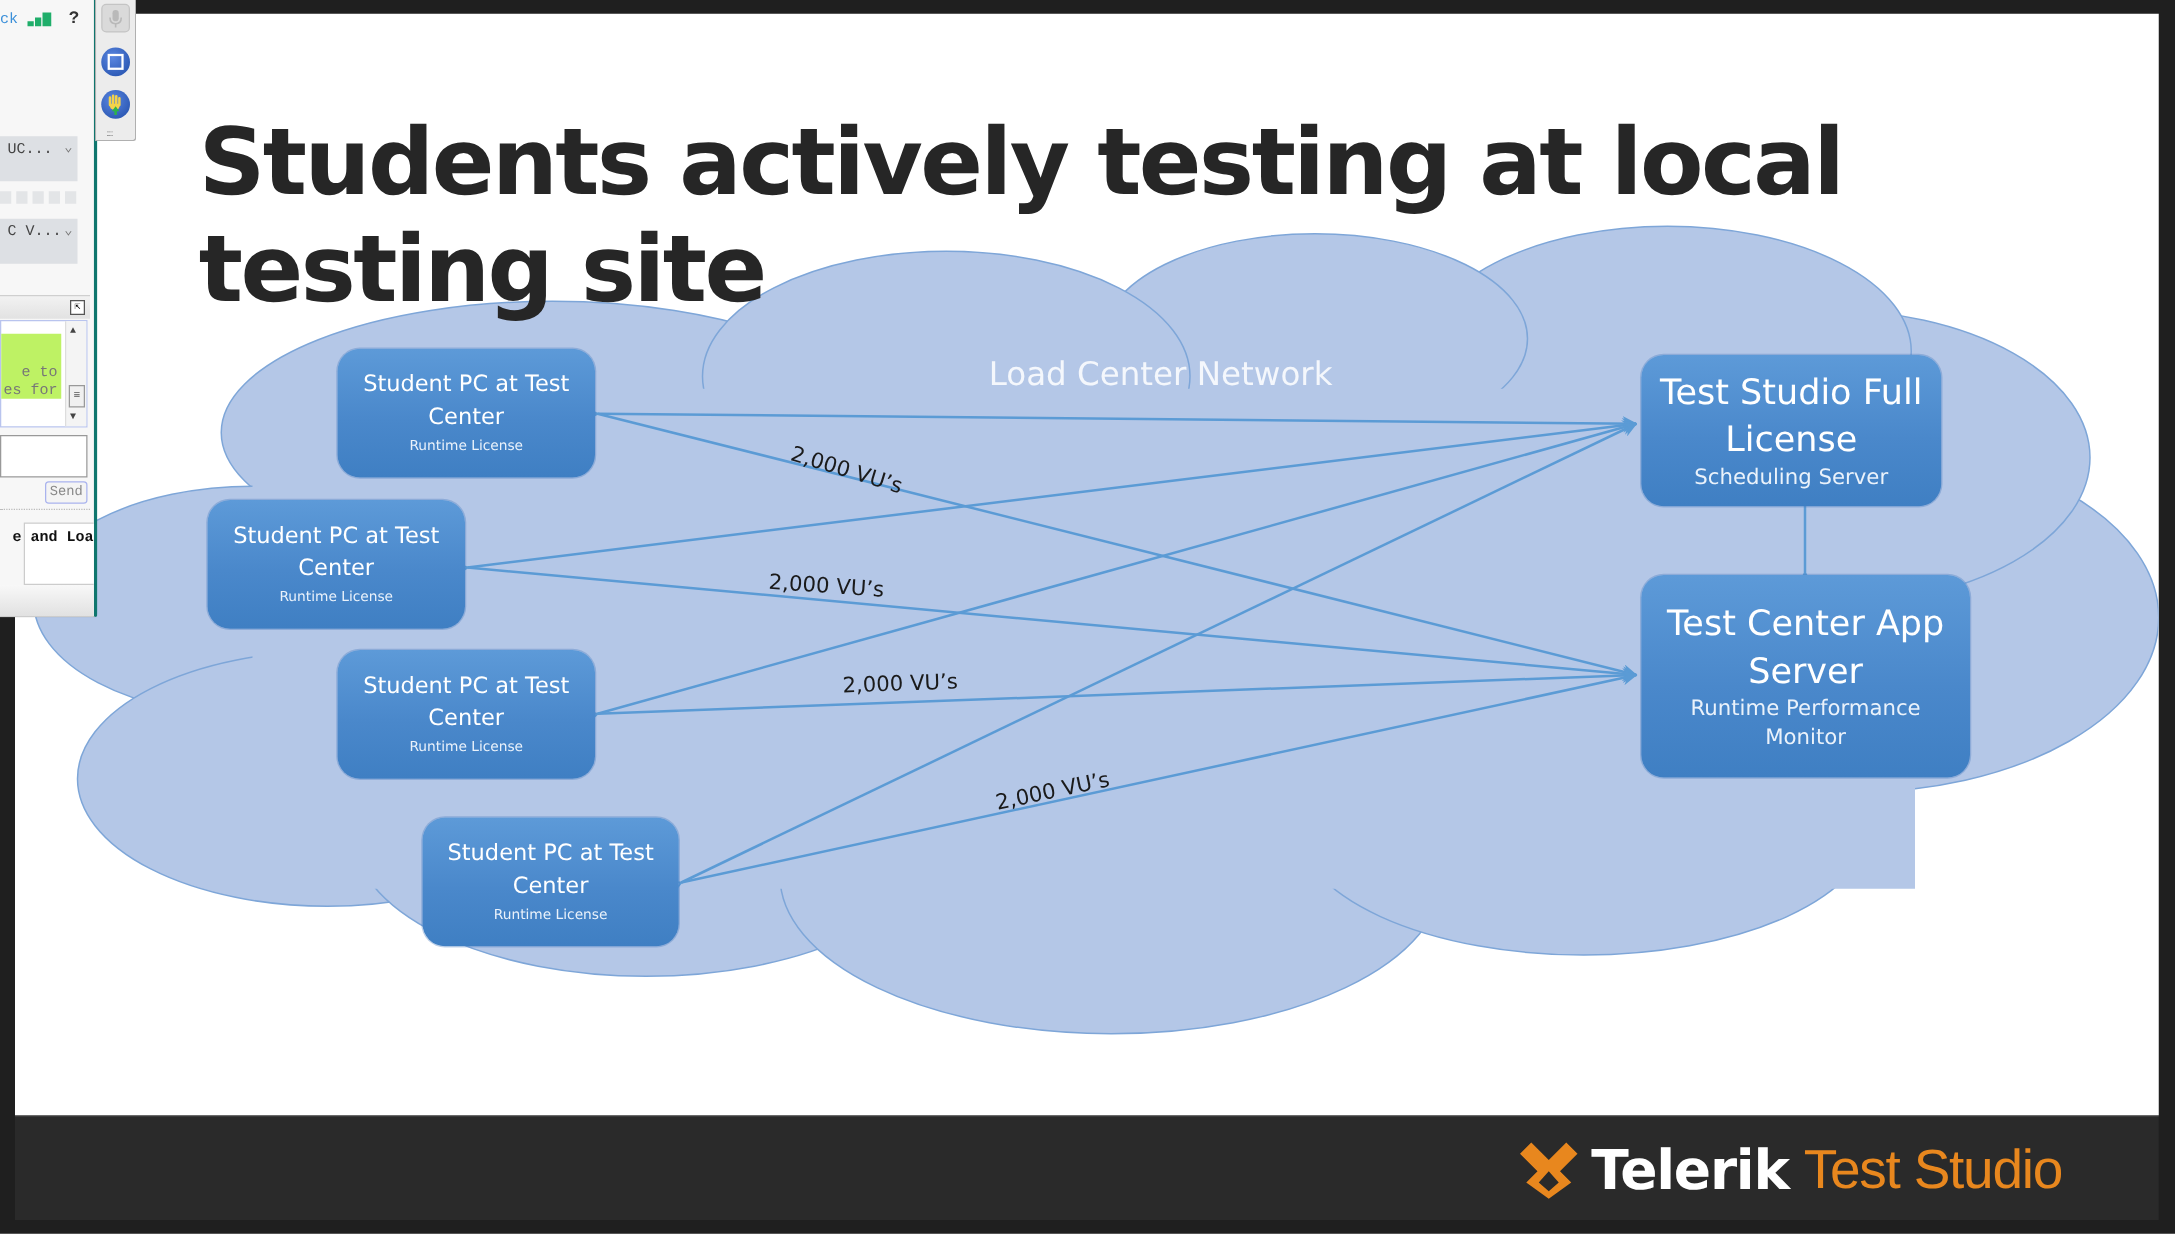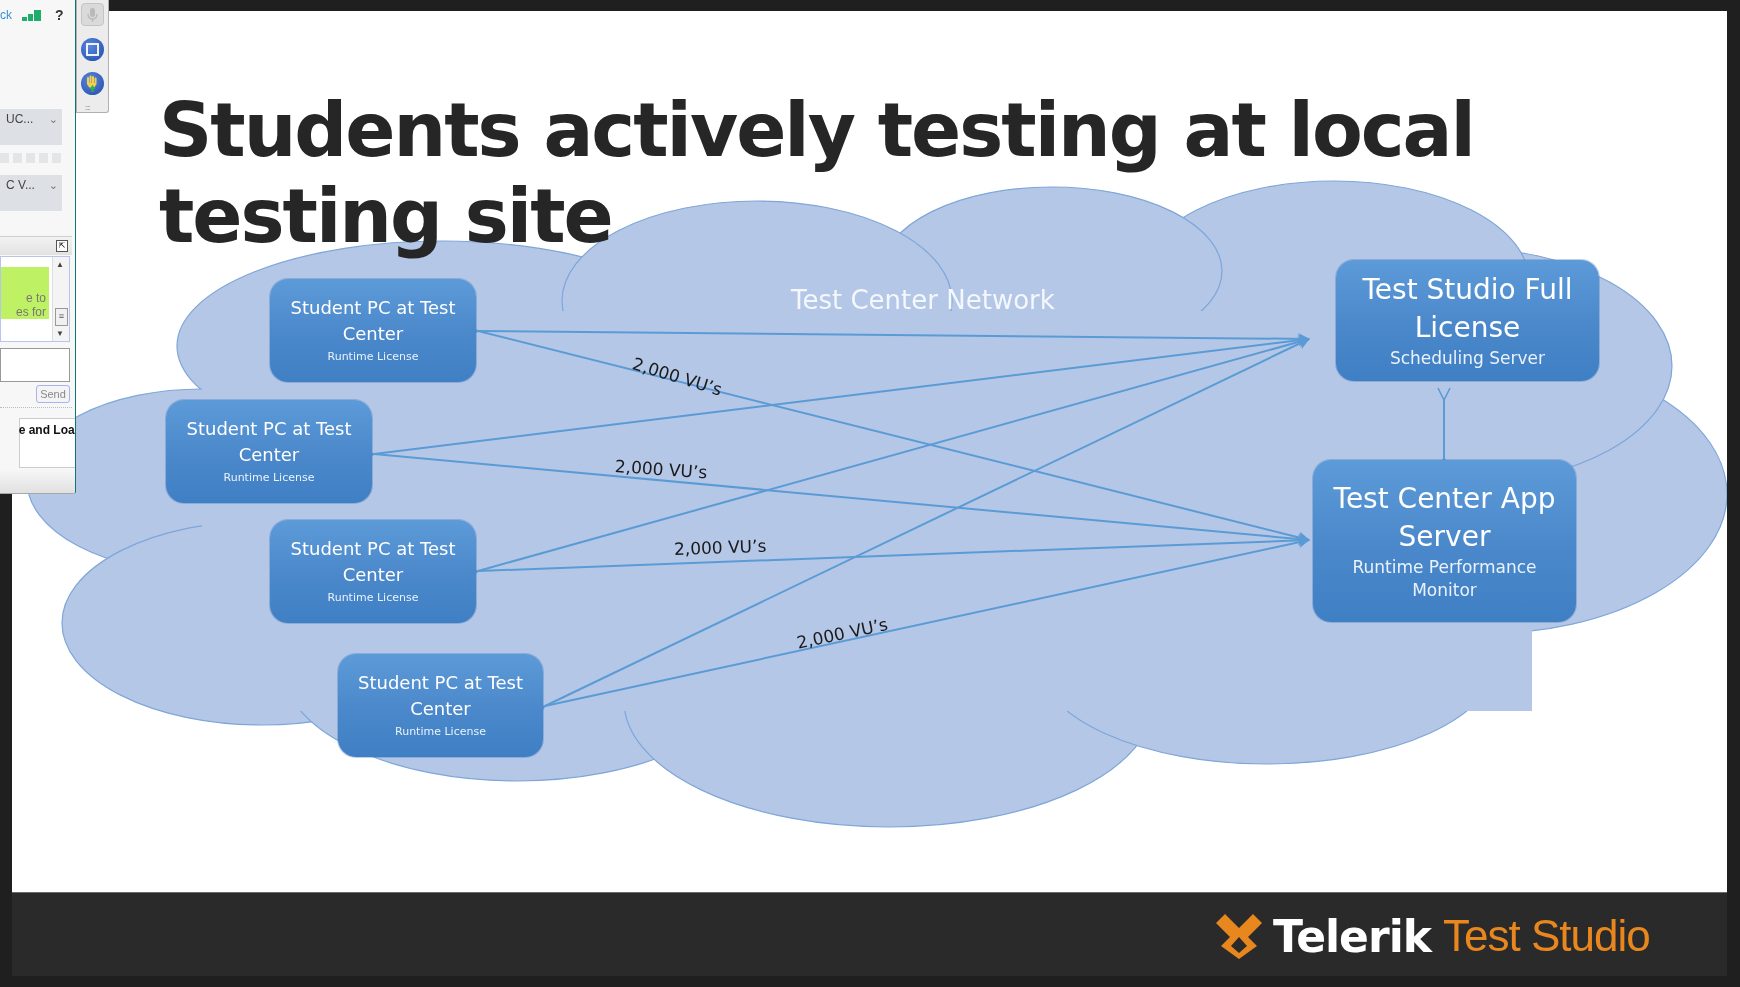--- a/index.html
+++ b/index.html
@@ -9,21 +9,21 @@
   .title{position:absolute;left:131px;top:60px;font-family:"DejaVu Sans",sans-serif;font-weight:bold;font-size:74px;line-height:86px;color:#262626;letter-spacing:-2px;margin:16px;}
   .diagram{position:absolute;left:0;top:0;width:1715px;height:881px;}
   .box{position:absolute;border-radius:18px;background:linear-gradient(#5d9ad8,#4a88cb 55%,#3f7fc3);color:#fff;text-align:center;font-family:"DejaVu Sans",sans-serif;display:flex;flex-direction:column;justify-content:center;align-items:center;box-shadow:0 0 0 1px rgba(70,120,190,0.35);}
   .box .main{font-size:18px;line-height:26px;padding:0 10px;}
   .box .sub{font-size:11px;line-height:20px;color:#eaf2fb;}
   .box.big .main{font-size:28px;line-height:38px;}
   .box.big .sub{font-size:17px;line-height:23px;}
   .net-label{position:absolute;font-family:"DejaVu Sans",sans-serif;font-size:26px;color:#f4f7fc;}
   .vu{position:absolute;font-family:"DejaVu Sans",sans-serif;font-size:17px;color:#1a1a1a;white-space:nowrap;transform-origin:left center;}
   
-  .lpanel{position:absolute;left:0;top:0;width:75px;height:493px;background:#f7f7f7;border-right:1px solid #0f766e;border-bottom:1px solid #a8a8a8;border-bottom-right-radius:3px;font-family:Liberation Sans, sans-serif;overflow:hidden;}
+  .lpanel{position:absolute;left:0;top:0;width:75px;height:493px;background:#f7f7f7;border-right:3px solid #0f766e;border-bottom:1px solid #a8a8a8;border-bottom-right-radius:3px;font-family:Liberation Mono, monospace;overflow:hidden;}
   .lp-link{position:absolute;left:0;top:8px;font-size:12px;color:#3a8fd9;}
   .lp-signal{position:absolute;left:22px;top:9px;width:24px;height:12px;}
   .lp-signal span{position:absolute;bottom:0;background:#1fae6a;width:5px;}
   .lp-help{position:absolute;left:55px;top:7px;font-size:14px;color:#333;font-weight:bold;}
   .lp-select{position:absolute;left:0;width:62px;height:36px;background:#dde0e4;font-size:12px;color:#444;line-height:20px;}
   .lp-select .txt{position:absolute;left:6px;}
   .lp-select .chev{position:absolute;right:4px;top:0;color:#777;font-size:11px;}
   .lp-dots{position:absolute;left:0;top:153px;width:62px;height:10px;}
   .lp-dots span{position:absolute;top:0;width:9px;height:10px;background:#e3e5e7;}
   .lp-chathead{position:absolute;left:0;top:236px;width:72px;height:18px;background:linear-gradient(#f2f2f2,#e2e2e2);border-top:1px solid #cfcfcf;}
@@ -101,21 +101,21 @@
 
       <line x1="1432" y1="389" x2="1432" y2="447" marker-start="url(#arrOpen)" marker-end="url(#arrOpen)"></line>
     </g>
   </svg>
 
   <h1 class="title">
     <span>Students actively testing at local</span><br>
     <span>testing site</span>
   </h1>
 
-  <div class="net-label" style="left:779px;top:274px;">Test Center Network</div>
+  <div class="net-label" style="left:779px;top:274px;">Load Center Network</div>
 
   <div class="vu" style="left:621px;top:342px;transform:rotate(17deg);">2,000 VU’s</div>
   <div class="vu" style="left:603px;top:445px;transform:rotate(4deg);">2,000 VU’s</div>
   <div class="vu" style="left:662px;top:528px;transform:rotate(-2deg);">2,000 VU’s</div>
   <div class="vu" style="left:785px;top:622px;transform:rotate(-12deg);">2,000 VU’s</div>
 
   <div class="box" style="left:258px;top:268px;width:206px;height:103px;">
     <div class="main"><span>Student PC at Test</span><br><span>Center</span></div>
     <div class="sub">Runtime License</div>
   </div>
@@ -125,21 +125,21 @@
   </div>
   <div class="box" style="left:258px;top:509px;width:206px;height:103px;">
     <div class="main"><span>Student PC at Test</span><br><span>Center</span></div>
     <div class="sub">Runtime License</div>
   </div>
   <div class="box" style="left:326px;top:643px;width:205px;height:103px;">
     <div class="main"><span>Student PC at Test</span><br><span>Center</span></div>
     <div class="sub">Runtime License</div>
   </div>
 
-  <div class="box big" style="left:1301px;top:249px;width:263px;height:121px;margin-left:23px;">
+  <div class="box big" style="left:1301px;top:273px;width:240px;height:121px;">
     <div class="main"><span>Test Studio Full</span><br><span>License</span></div>
     <div class="sub">Scheduling Server</div>
   </div>
   <div class="box big" style="left:1301px;top:449px;width:263px;height:162px;">
     <div class="main"><span>Test Center App</span><br><span>Server</span></div>
     <div class="sub"><span>Runtime Performance</span><br><span>Monitor</span></div>
   </div>
 </div>
 
 <div class="footer"></div>

